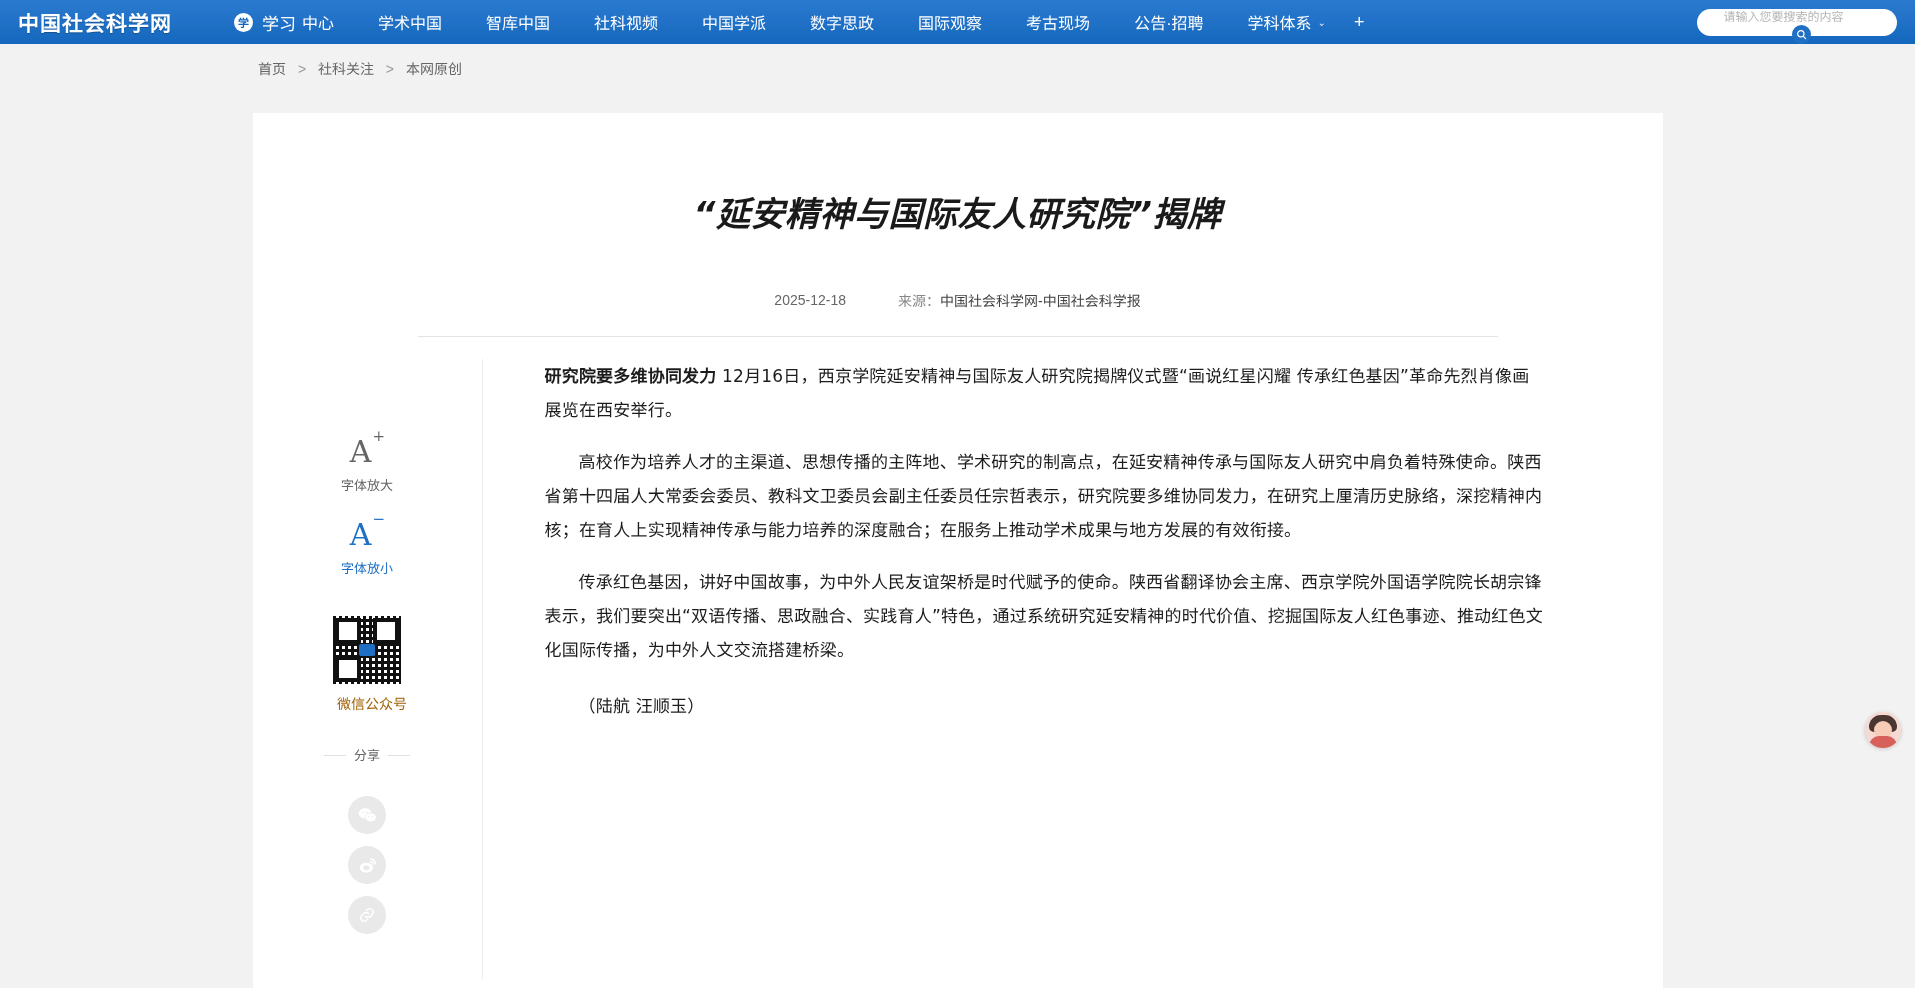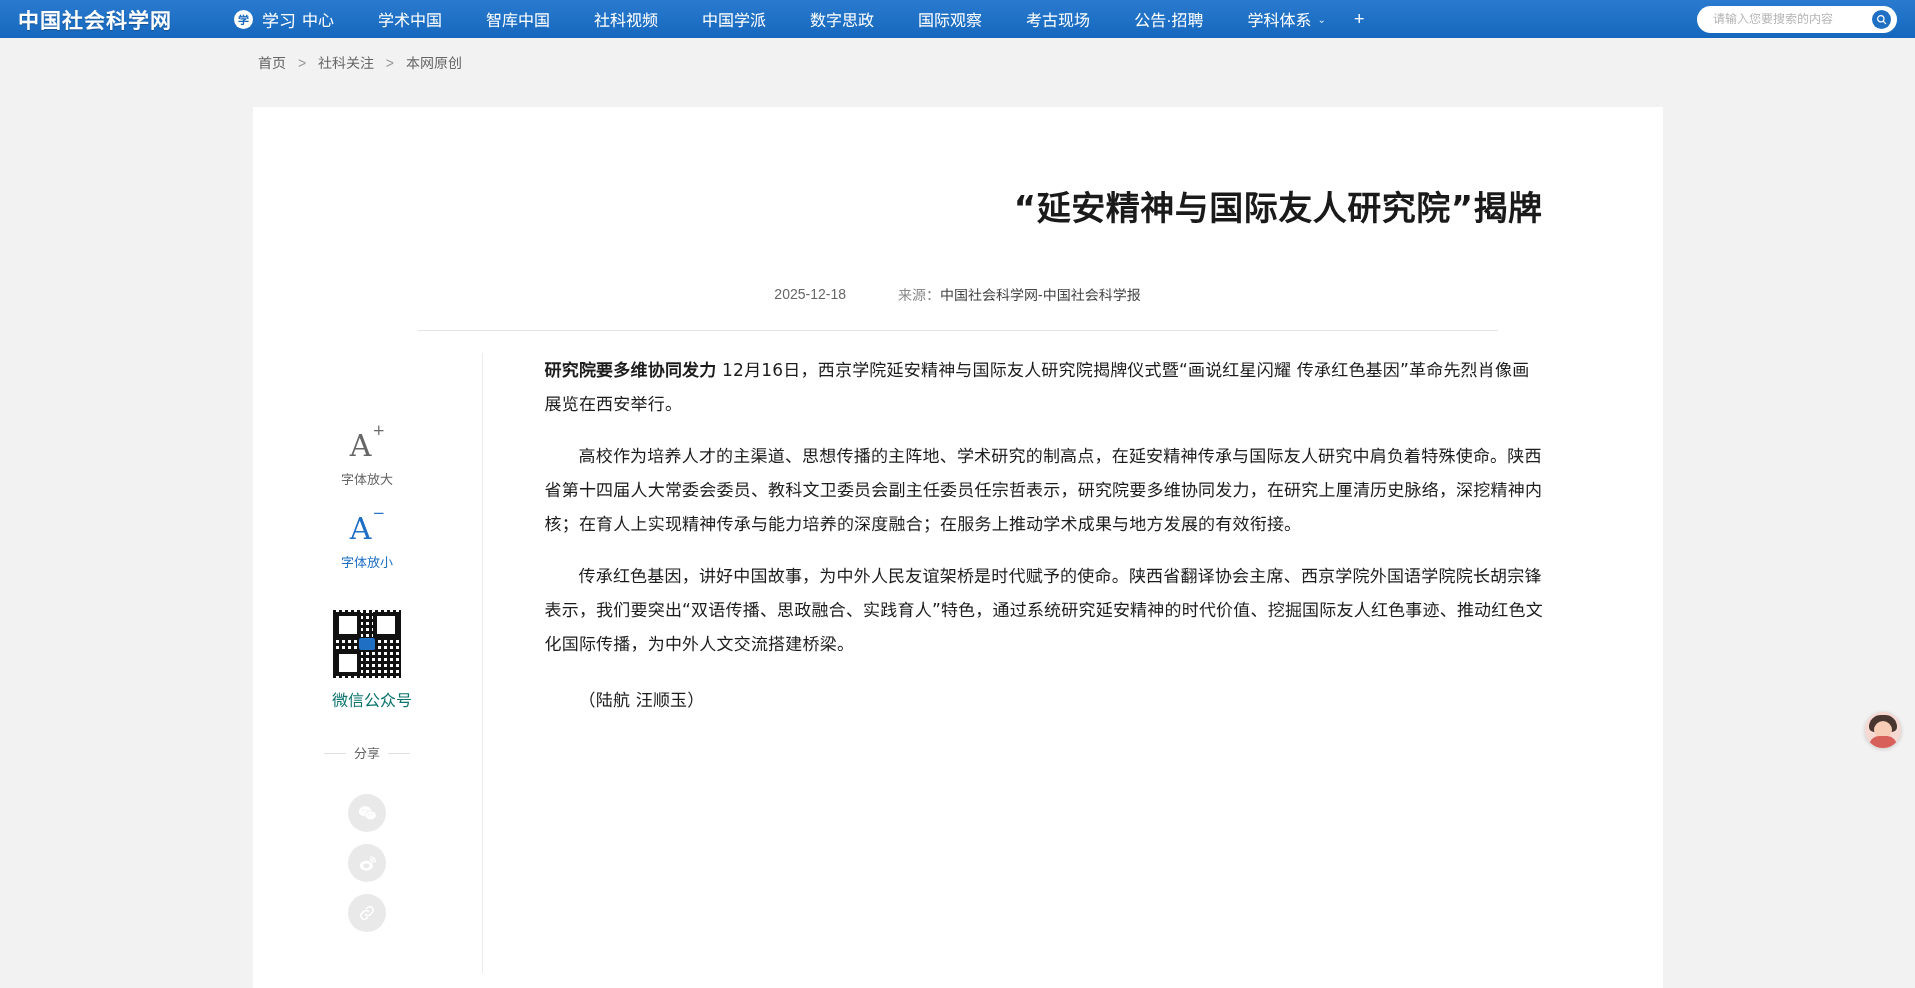--- a/index.html
+++ b/index.html
@@ -10,21 +10,21 @@
   }
   body {
     width: 1915px;
     height: 988px;
     overflow: hidden;
     position: relative;
   }
 
   
   .topbar {
-    height: 38px;
+    height: 44px;
     background: #1f6fc4;
     background: linear-gradient(180deg, #2a7bd0 0%, #1567bd 100%);
     display: flex;
     align-items: center;
     padding: 0 18px;
     box-sizing: border-box;
     position: relative;
   }
   .logo {
     color: #ffffff;
@@ -85,20 +85,21 @@
   .searchbox {
     display: flex;
     align-items: center;
     background: #ffffff;
     border-radius: 16px;
     height: 27px;
     width: 200px;
     padding: 0 6px 0 14px;
     margin-left: 14px;
     box-sizing: border-box;
+    flex-direction: column;
   }
   .searchbox input {
     border: 0;
     outline: 0;
     flex: 1;
     font-size: 12px;
     color: #333;
     font-family: "Liberation Sans", sans-serif;
     background: transparent;
   }
@@ -129,28 +130,29 @@
     position: relative;
     width: 1410px;
     margin: 0 auto;
     background: #ffffff;
     min-height: 905px;
     box-sizing: border-box;
     padding: 0 0 40px 0;
   }
 
   .article-title {
-    text-align: right;
+    text-align: center;
     font-size: 34px;
     font-weight: 700;
     color: #1a1a1a;
     padding: 78px 120px 0 120px;
     line-height: 1.4;
     font-family: "DejaVu Sans", "Liberation Sans", sans-serif;
     letter-spacing: .5px;
+    font-style: italic;
   }
 
   .meta {
     display: flex;
     justify-content: center;
     align-items: center;
     gap: 52px;
     margin-top: 52px;
     font-size: 14px;
     color: #666;
@@ -226,21 +228,21 @@
   .qr::before { top: 2px; left: 2px; }
   .qr::after  { top: 2px; right: 2px; }
   .qr .corner-bl {
     position: absolute; bottom: 2px; left: 2px;
     width: 18px; height: 18px; border: 4px solid #111; background: #fff;
   }
   .qr .center-dot {
     position: absolute; left: 50%; top: 50%; transform: translate(-50%,-50%);
     width: 16px; height: 12px; background: #1f6fc4; border-radius: 2px;
   }
-  .qr-cap { font-size: 16px; color: #0f766e; margin-top: 8px; margin-left: 10px; }
+  .qr-cap { font-size: 14px; color: #a16207; margin-top: 8px; margin-left: 10px; }
 
   .share-label {
     font-size: 13px; color: #666; margin-top: 32px; margin-bottom: 32px;
     position: relative;
   }
   .share-label::before, .share-label::after {
     content:""; position:absolute; top:50%; width:22px; height:1px; background:#e0e0e0;
   }
   .share-label::before { left:-30px; }
   .share-label::after  { right:-30px; }

